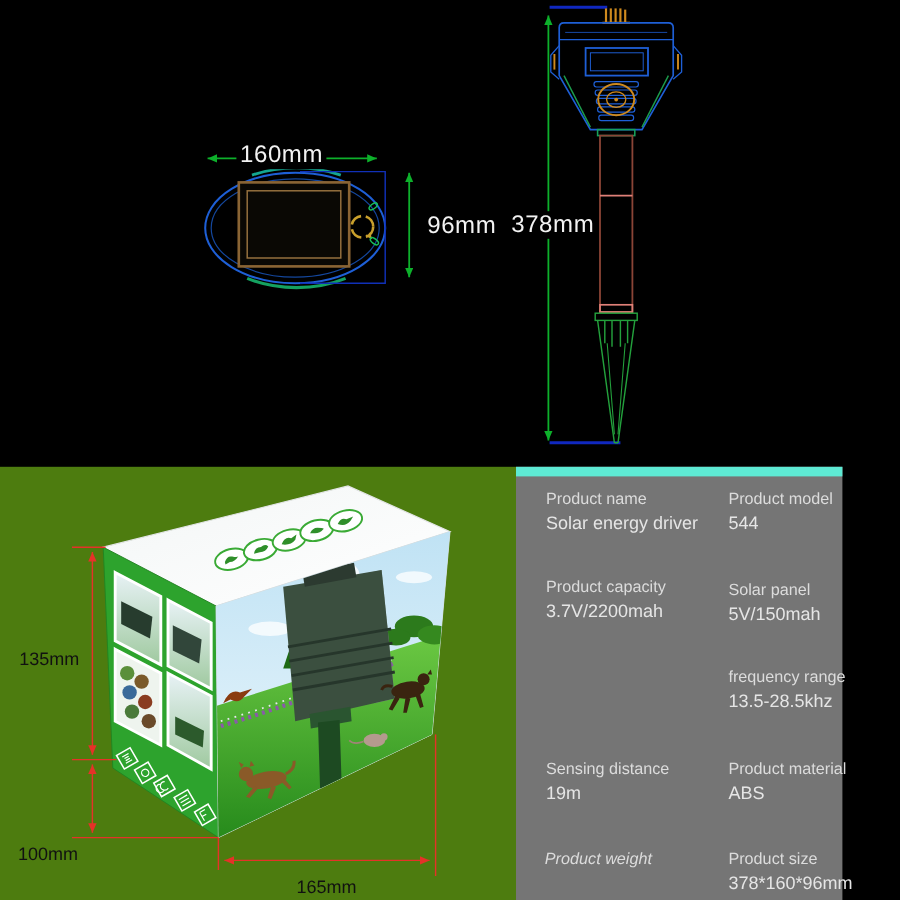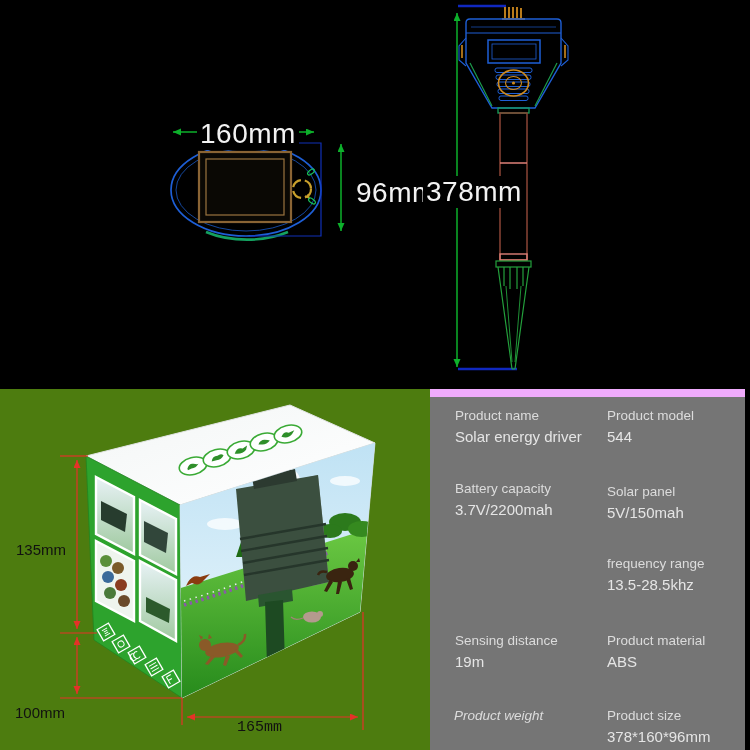--- a/index.html
+++ b/index.html
@@ -1,29 +1,29 @@
 <!DOCTYPE html>
 <html><head>
 <meta charset="utf-8">
 <style>
   html,body{margin:0;padding:0;background:#222;}
   .canvas{position:relative;width:750px;height:750px;background:#000;overflow:hidden;
           font-family:"Liberation Sans",sans-serif;}
   
   .drawings{position:absolute;left:0;top:0;width:750px;height:389px;background:#000;}
   .drawings svg{position:absolute;left:0;top:0;}
-  .dimlab{position:absolute;color:#f2f2f2;font-size:28px;letter-spacing:.5px;white-space:nowrap;}
+  .dimlab{position:absolute;color:#f2f2f2;font-size:20px;letter-spacing:.5px;white-space:nowrap;}
   .dimlab.onbg{background:#000;padding:0 3px;}
   
   .photo{position:absolute;left:0;top:389px;width:430px;height:361px;background:#4d7c0f;}
   .photo svg{position:absolute;left:0;top:0;}
   .redlab{position:absolute;color:#111;font-size:15px;white-space:nowrap;}
   
-  .specs{position:absolute;left:430px;top:389px;width:315px;height:361px;background:#757575;
-         box-sizing:border-box;border-top:8px solid #f0abfc;}
+  .specs{position:absolute;left:430px;top:389px;width:272px;height:361px;background:#757575;
+         box-sizing:border-box;border-top:8px solid #5eead4;}
   .cell{position:absolute;width:148px;}
   .cell .lab{font-size:13.5px;color:#dcdcdc;line-height:16px;}
   .cell .val{font-size:15px;color:#e5e5e5;line-height:17px;margin-top:4px;}
 </style>
 </head>
 <body>
 
 <div class="canvas">
 
   <div class="drawings">
@@ -270,36 +270,36 @@
         <line x1="77" y1="248" x2="77" y2="305" marker-start="url(#ar)" marker-end="url(#ar)"></line>
         <line x1="60" y1="309" x2="182" y2="309"></line>
         <line x1="182" y1="309" x2="182" y2="336"></line>
         <line x1="363" y1="223" x2="363" y2="341"></line>
         <line x1="187" y1="328" x2="358" y2="328" marker-start="url(#ar)" marker-end="url(#ar)"></line>
       </g>
     </svg>
 
     <div class="redlab" style="left:16px;top:152px;">135mm</div>
     <div class="redlab" style="left:15px;top:272px;margin-top:43px;">100mm</div>
-    <div class="redlab" style="left:237px;top:330px;width:70px;text-align:left;font-family:Liberation Mono, monospace;">165mm</div>
+    <div class="redlab" style="left:237px;top:342px;width:70px;text-align:center;">165mm</div>
   </div>
 
   <div class="specs">
 
     <div class="cell" style="left:25px;top:11px;">
       <div class="lab">Product name</div>
       <div class="val">Solar energy driver</div>
     </div>
     <div class="cell" style="left:177px;top:11px;">
       <div class="lab">Product model</div>
       <div class="val">544</div>
     </div>
 
     <div class="cell" style="left:25px;top:84px;">
-      <div class="lab">Battery capacity</div>
+      <div class="lab">Product capacity</div>
       <div class="val">3.7V/2200mah</div>
     </div>
     <div class="cell" style="left:177px;top:87px;">
       <div class="lab">Solar panel</div>
       <div class="val">5V/150mah</div>
     </div>
 
     <div class="cell" style="left:177px;top:159px;">
       <div class="lab">frequency range</div>
       <div class="val">13.5-28.5khz</div>

